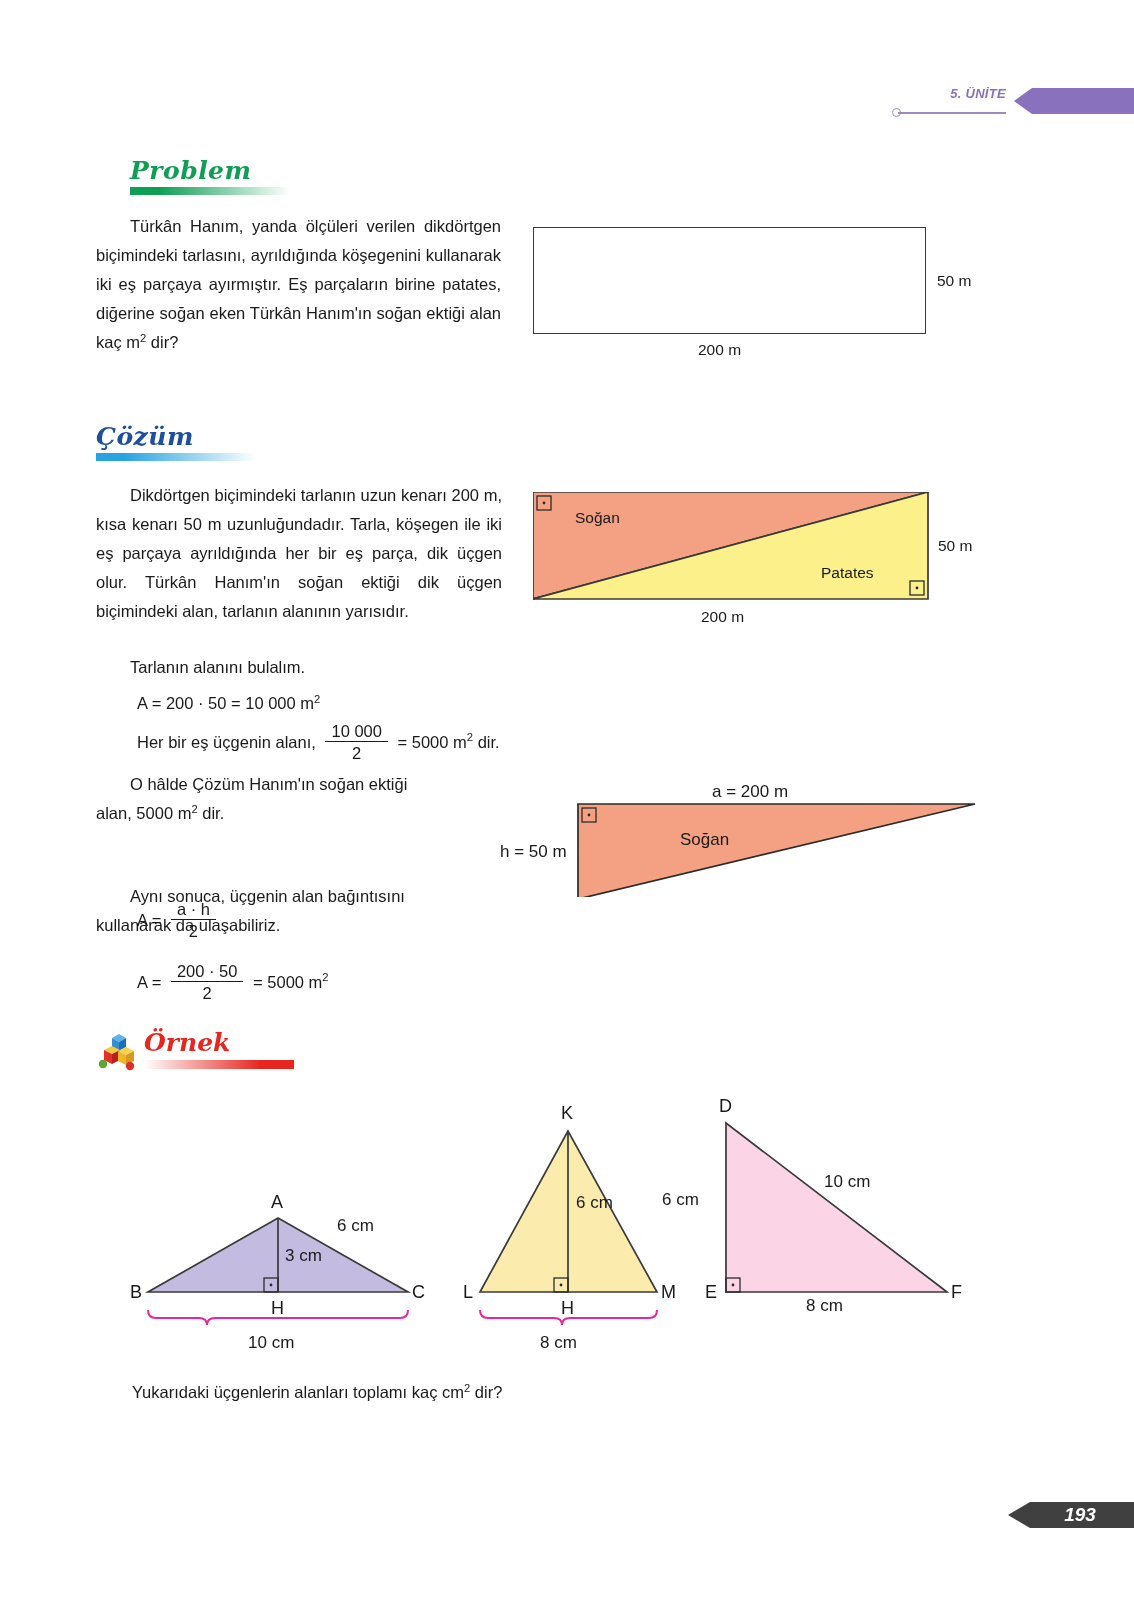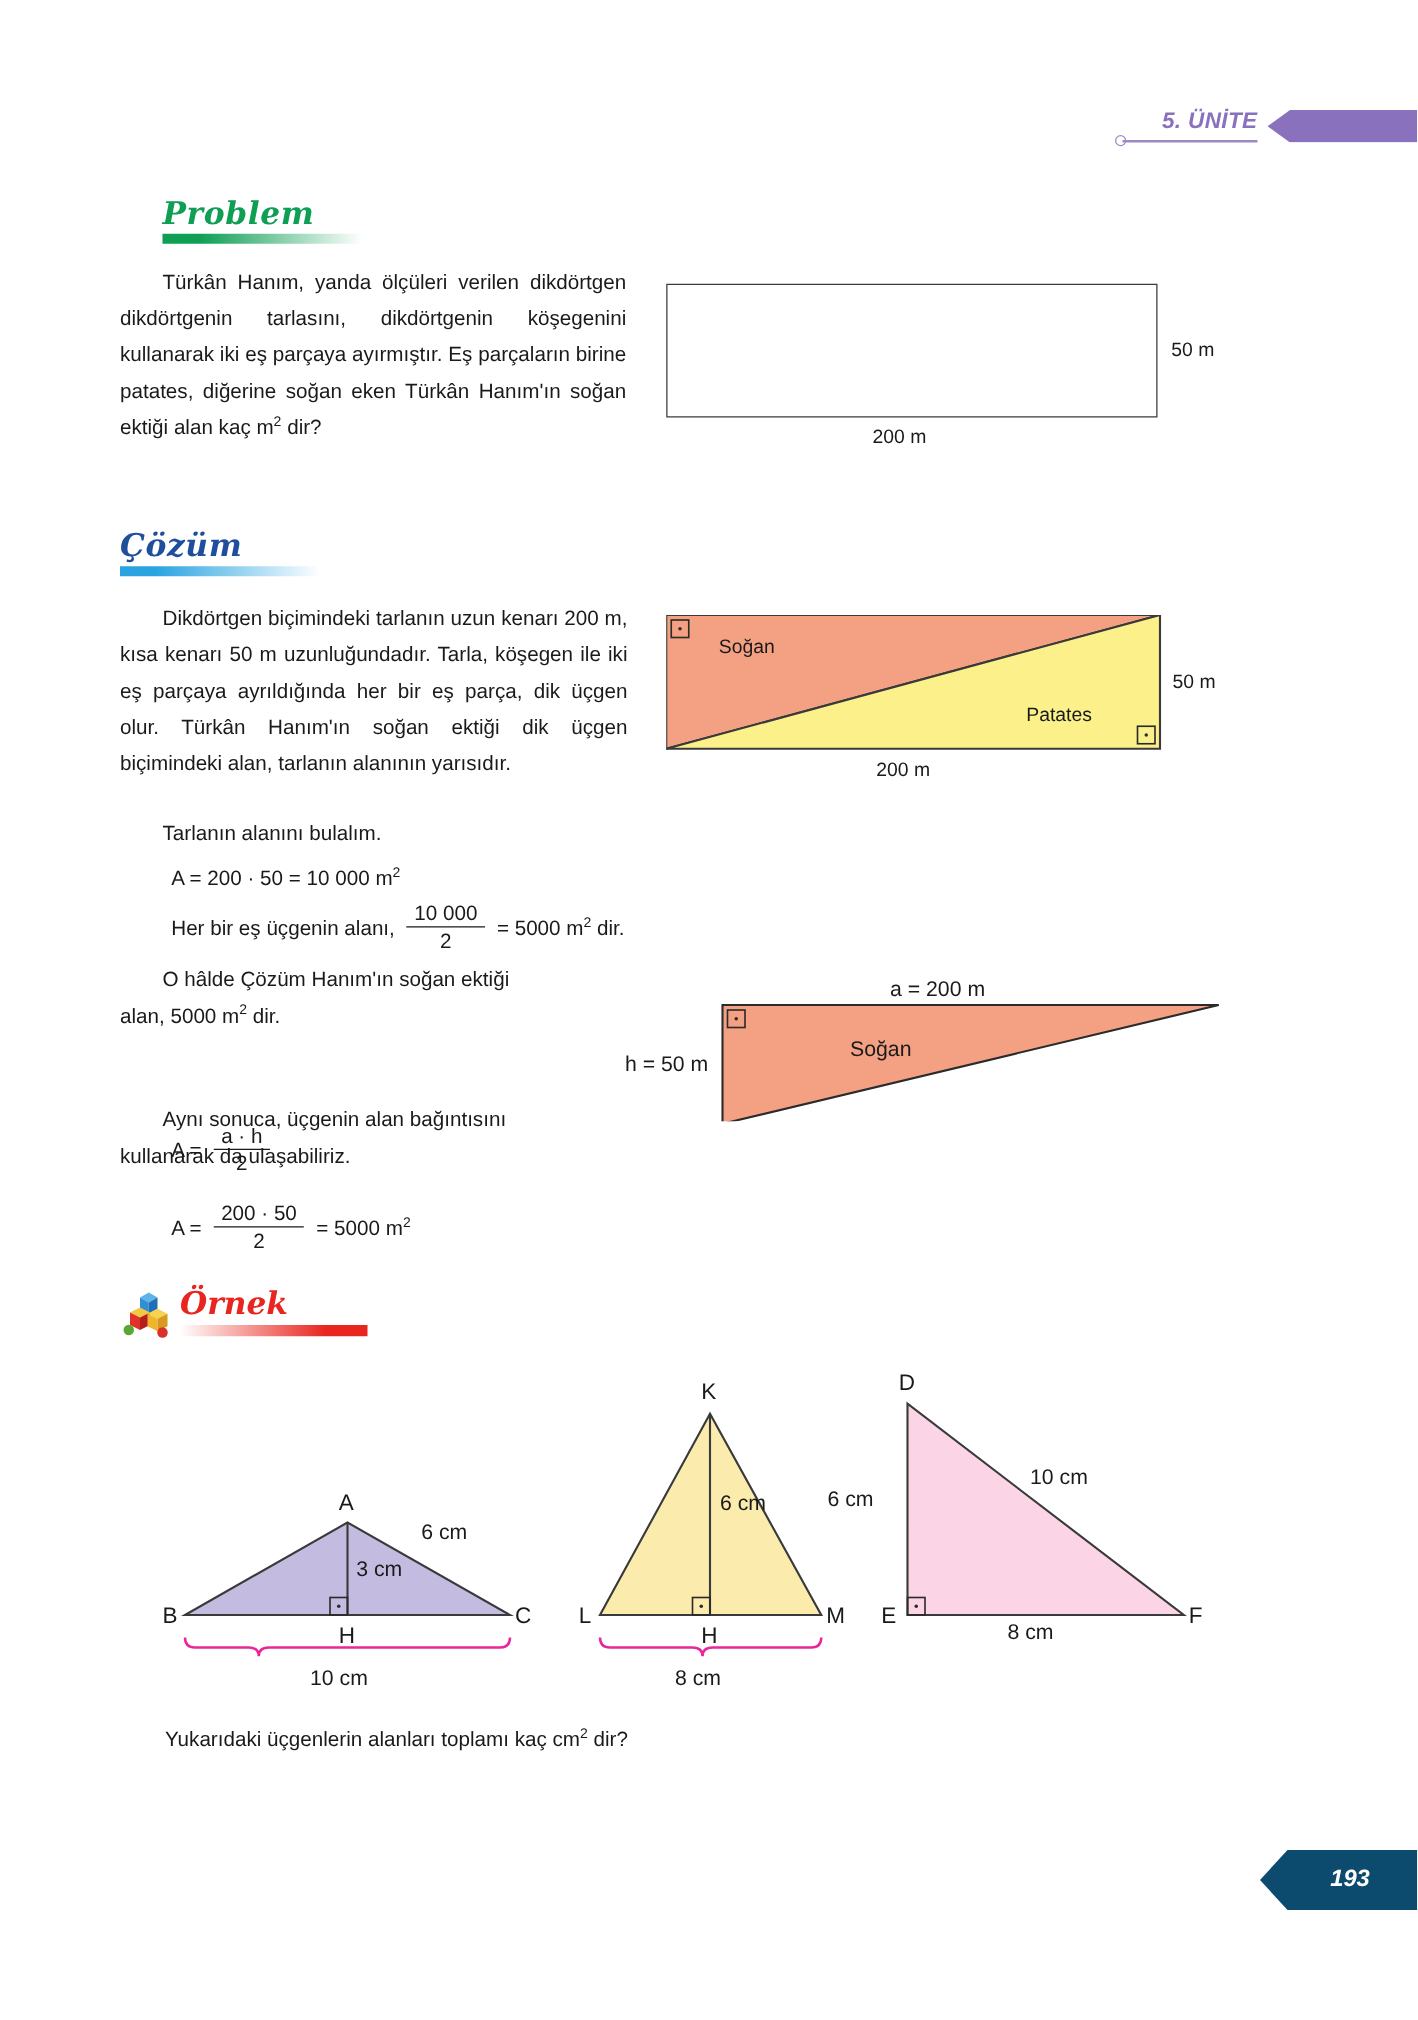--- a/index.html
+++ b/index.html
@@ -17,21 +17,21 @@
   
   .unit-banner { position:absolute; right:0; top:86px; width:268px; height:46px; }
   .unit-arrow {
     position:absolute; right:0; top:2px; width:120px; height:26px;
     background:#8a71bd;
     clip-path: polygon(18px 0, 100% 0, 100% 100%, 18px 100%, 0 50%);
   }
   .unit-label {
     position:absolute; right:128px; top:0px;
     font-family:"Liberation Sans", sans-serif;
-    font-style:italic; font-weight:bold; font-size:18px;
+    font-style:italic; font-weight:bold; font-size:13px;
     color:#8a71bd; letter-spacing:.3px; white-space:nowrap;
   }
   .unit-rule { position:absolute; right:128px; top:26px; width:108px; height:2px; background:#9d8ac4; }
   .unit-dot {
     position:absolute; right:233px; top:22px; width:9px; height:9px;
     border:1.6px solid #9d8ac4; border-radius:50%; background:#fff;
   }
 
   
   .sec-head { position:absolute; }
@@ -80,22 +80,22 @@
   .lbl { position:absolute; font-size:15.5px; color:#1a1a1a; white-space:nowrap; }
   .lbl-big { font-size:17px; }
   .vertex { position:absolute; font-size:18px; color:#1a1a1a; }
 
   .rect-plain {
     position:absolute; border:1.7px solid #3a3a3a; background:#ffffff;
   }
 
   
   .pagenum {
-    position:absolute; right:0; bottom:88px; width:126px; height:48px;
-    background:#0c4a6e;
+    position:absolute; right:0; bottom:88px; width:126px; height:26px;
+    background:#404040;
     clip-path: polygon(22px 0, 100% 0, 100% 100%, 22px 100%, 0 50%);
     color:#ffffff; font-style:italic; font-weight:bold; font-size:19px;
     display:flex; align-items:center; justify-content:center;
     padding-left:18px;
   }
 </style>
 </head>
 <body>
 
 <div class="page">
@@ -106,21 +106,21 @@
     <div class="unit-label">5. ÜNİTE</div>
     <div class="unit-arrow"></div>
   </div>
 
   <div class="sec-head head-problem">
     <div class="txt">Problem</div>
     <div class="bar"></div>
   </div>
 
   <div class="para indent" style="left:96px; top:212px; width:405px;">
-    <span>Türkân Hanım, yanda ölçüleri verilen dikdörtgen dikdörtgenin tarlasını, dikdörtgenin köşegenini kullanarak iki eş parçaya ayırmıştır. Eş parçaların birine patates, diğerine soğan eken Türkân Hanım'ın soğan ektiği alan kaç m</span><sup>2</sup><span> dir?</span>
+    <span>Türkân Hanım, yanda ölçüleri verilen dikdörtgen biçimindeki tarlasını, ayrıldığında köşegenini kullanarak iki eş parçaya ayırmıştır. Eş parçaların birine patates, diğerine soğan eken Türkân Hanım'ın soğan ektiği alan kaç m</span><sup>2</sup><span> dir?</span>
   </div>
 
   <div class="fig" style="left:533px; top:227px; width:480px; height:140px;">
     <div class="rect-plain" style="left:0; top:0; width:393px; height:107px;"></div>
     <div class="lbl" style="left:404px; top:45px;">50 m</div>
     <div class="lbl" style="left:165px; top:114px;">200 m</div>
   </div>
 
   <div class="sec-head head-cozum">
     <div class="txt">Çözüm</div>

